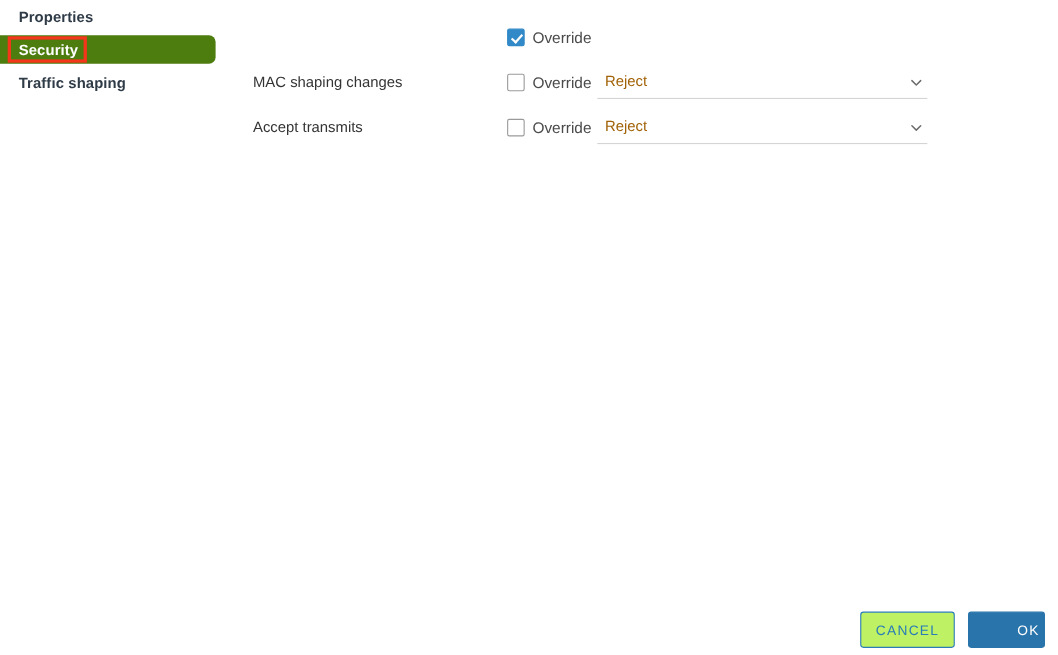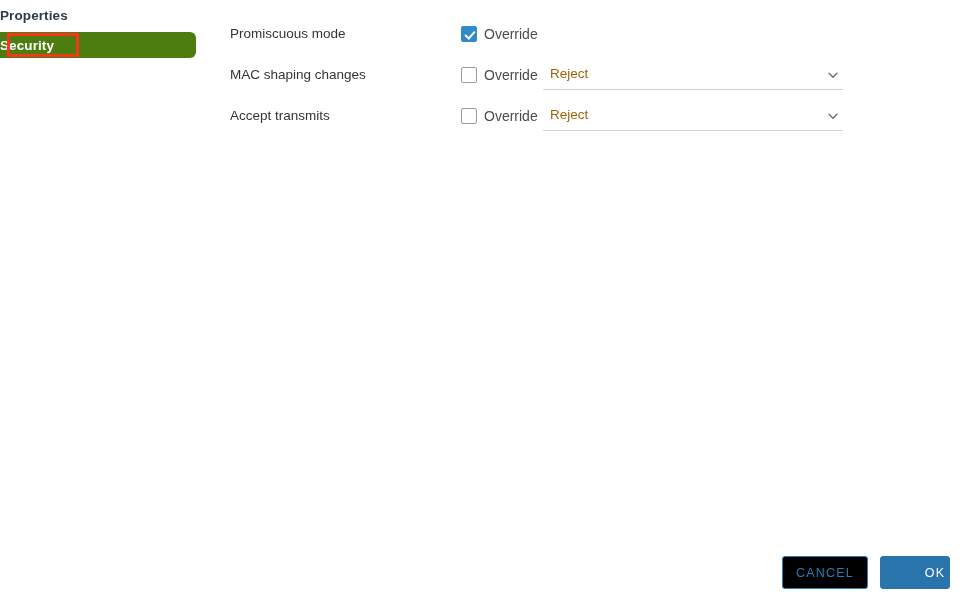--- a/index.html
+++ b/index.html
@@ -25,20 +25,21 @@
     height: 595px;
   }
   .nav-item {
     position: absolute;
     left: 0;
     width: 196px;
     height: 26px;
     display: flex;
     align-items: center;
     box-sizing: border-box;
+    padding-left: 17px;
     border-radius: 0 6px 6px 0;
     cursor: pointer;
   }
   .nav-label {
     font-size: 13.5px;
     font-weight: bold;
     color: #2f3b47;
     letter-spacing: 0.1px;
     white-space: nowrap;
   }
@@ -180,21 +181,21 @@
     display: flex;
     align-items: center;
     justify-content: center;
     border-radius: 3px;
     cursor: pointer;
     user-select: none;
   }
   .btn-cancel {
     left: 782px;
     width: 86px;
-    background: #000000;
+    background: #bef264;
     border: 1px solid #2a7cb8;
     color: #2a7cb8;
   }
   .btn-ok {
     left: 880px;
     width: 70px;
     background: #2874ab;
     border: 1px solid #2874ab;
     color: #ffffff;
     padding-left: 40px;
@@ -206,30 +207,32 @@
 <div class="sidebar">
 
   <div class="nav-item" style="top:2px;">
     <span class="nav-label">Properties</span>
   </div>
 
   <div class="nav-item selected" style="top:32px;">
     <span class="nav-label">Security</span>
   </div>
 
+  <div class="nav-item" style="top:62px;">
+    <span class="nav-label">Traffic shaping</span>
+  </div>
 
 
 </div>
 
 <div class="annotation-box"></div>
 
 <div class="form-area">
 
   <div class="form-row" style="top:19px;">
-    <span class="row-label">Promiscuous mode</span>
 
     <div class="override-group">
       <span class="checkbox checked"></span>
       <span class="override-text">Override</span>
     </div>
 
   </div>
 
   <div class="form-row" style="top:60px;">
     <span class="row-label">MAC shaping changes</span>

